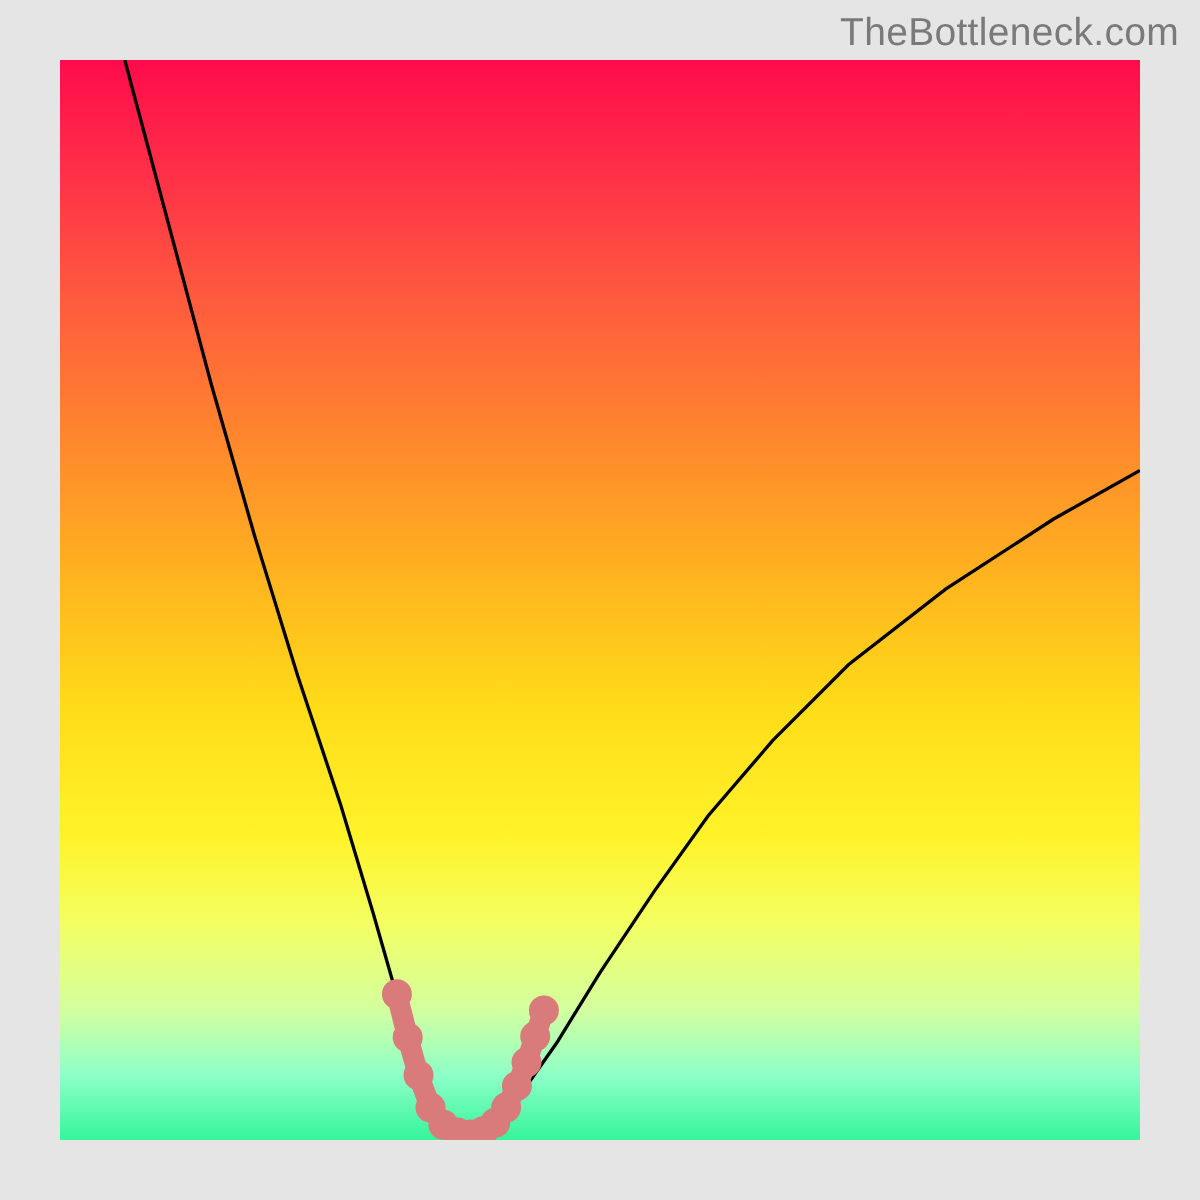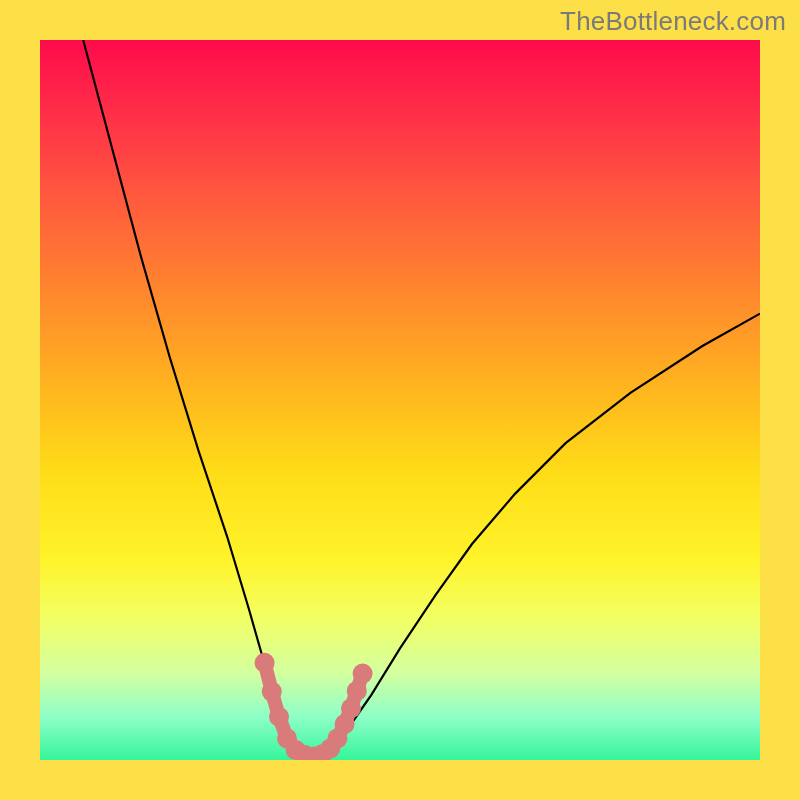--- a/index.html
+++ b/index.html
@@ -9,21 +9,21 @@
     height: 800px;
     background: #000;
     overflow: hidden;
   }
   .frame {
     position: absolute;
     left: 0;
     top: 0;
     width: 800px;
     height: 800px;
-    background: #fde047;
+    background: #e5e5e5;
   }
   .plot-area {
     position: absolute;
     left: 40px;
     top: 40px;
     width: 720px;
     height: 720px;
     background: linear-gradient(to bottom,
       #ff0b4b 0%,
       #ff2e48 10%,

